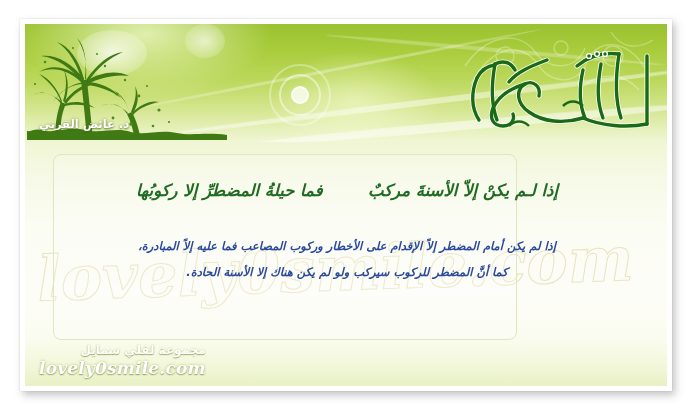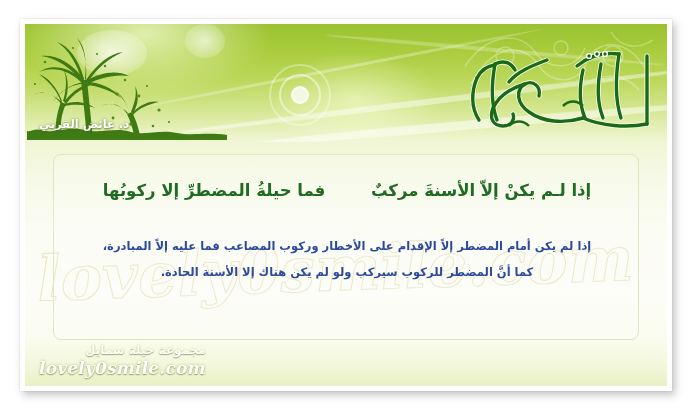--- a/index.html
+++ b/index.html
@@ -128,24 +128,25 @@
     white-space: nowrap;
     transform: rotate(-2deg);
     pointer-events: none;
     user-select: none;
   }
 
   
   .content-box {
     position: absolute;
     left: 28px; top: 12px;
-    width: 586px; height: 186px;
+    width: 464px; height: 186px;
     border: 1px solid #dfe6c0;
     border-radius: 8px;
     background: rgba(255,255,255,0.18);
+    font-style: italic;
   }
 
   
   .poem {
     position: absolute;
     left: 0; top: 26px;
     width: 586px;
     direction: rtl;
     text-align: center;
     color: #1f6b21;
@@ -338,19 +339,19 @@
         </div>
 
         <div class="explain">
           <div>إذا لم يكن أمام المضطر إلاً الإقدام على الأخطار وركوب المصاعب فما عليه إلاً المبادرة،</div>
           <div>كما أنَّ المضطر للركوب سيركب ولو لم يكن هناك إلا الأسنة الحادة.</div>
         </div>
 
       </div>
 
       <div class="footer">
-        <div class="footer-ar">مجموعة حيلة سمايل</div>
+        <div class="footer-ar">مجموعة لفلي سمايل</div>
         <div class="footer-url">lovely0smile.com</div>
       </div>
 
     </div>
   </div>
 </div>
 
 </body></html>

